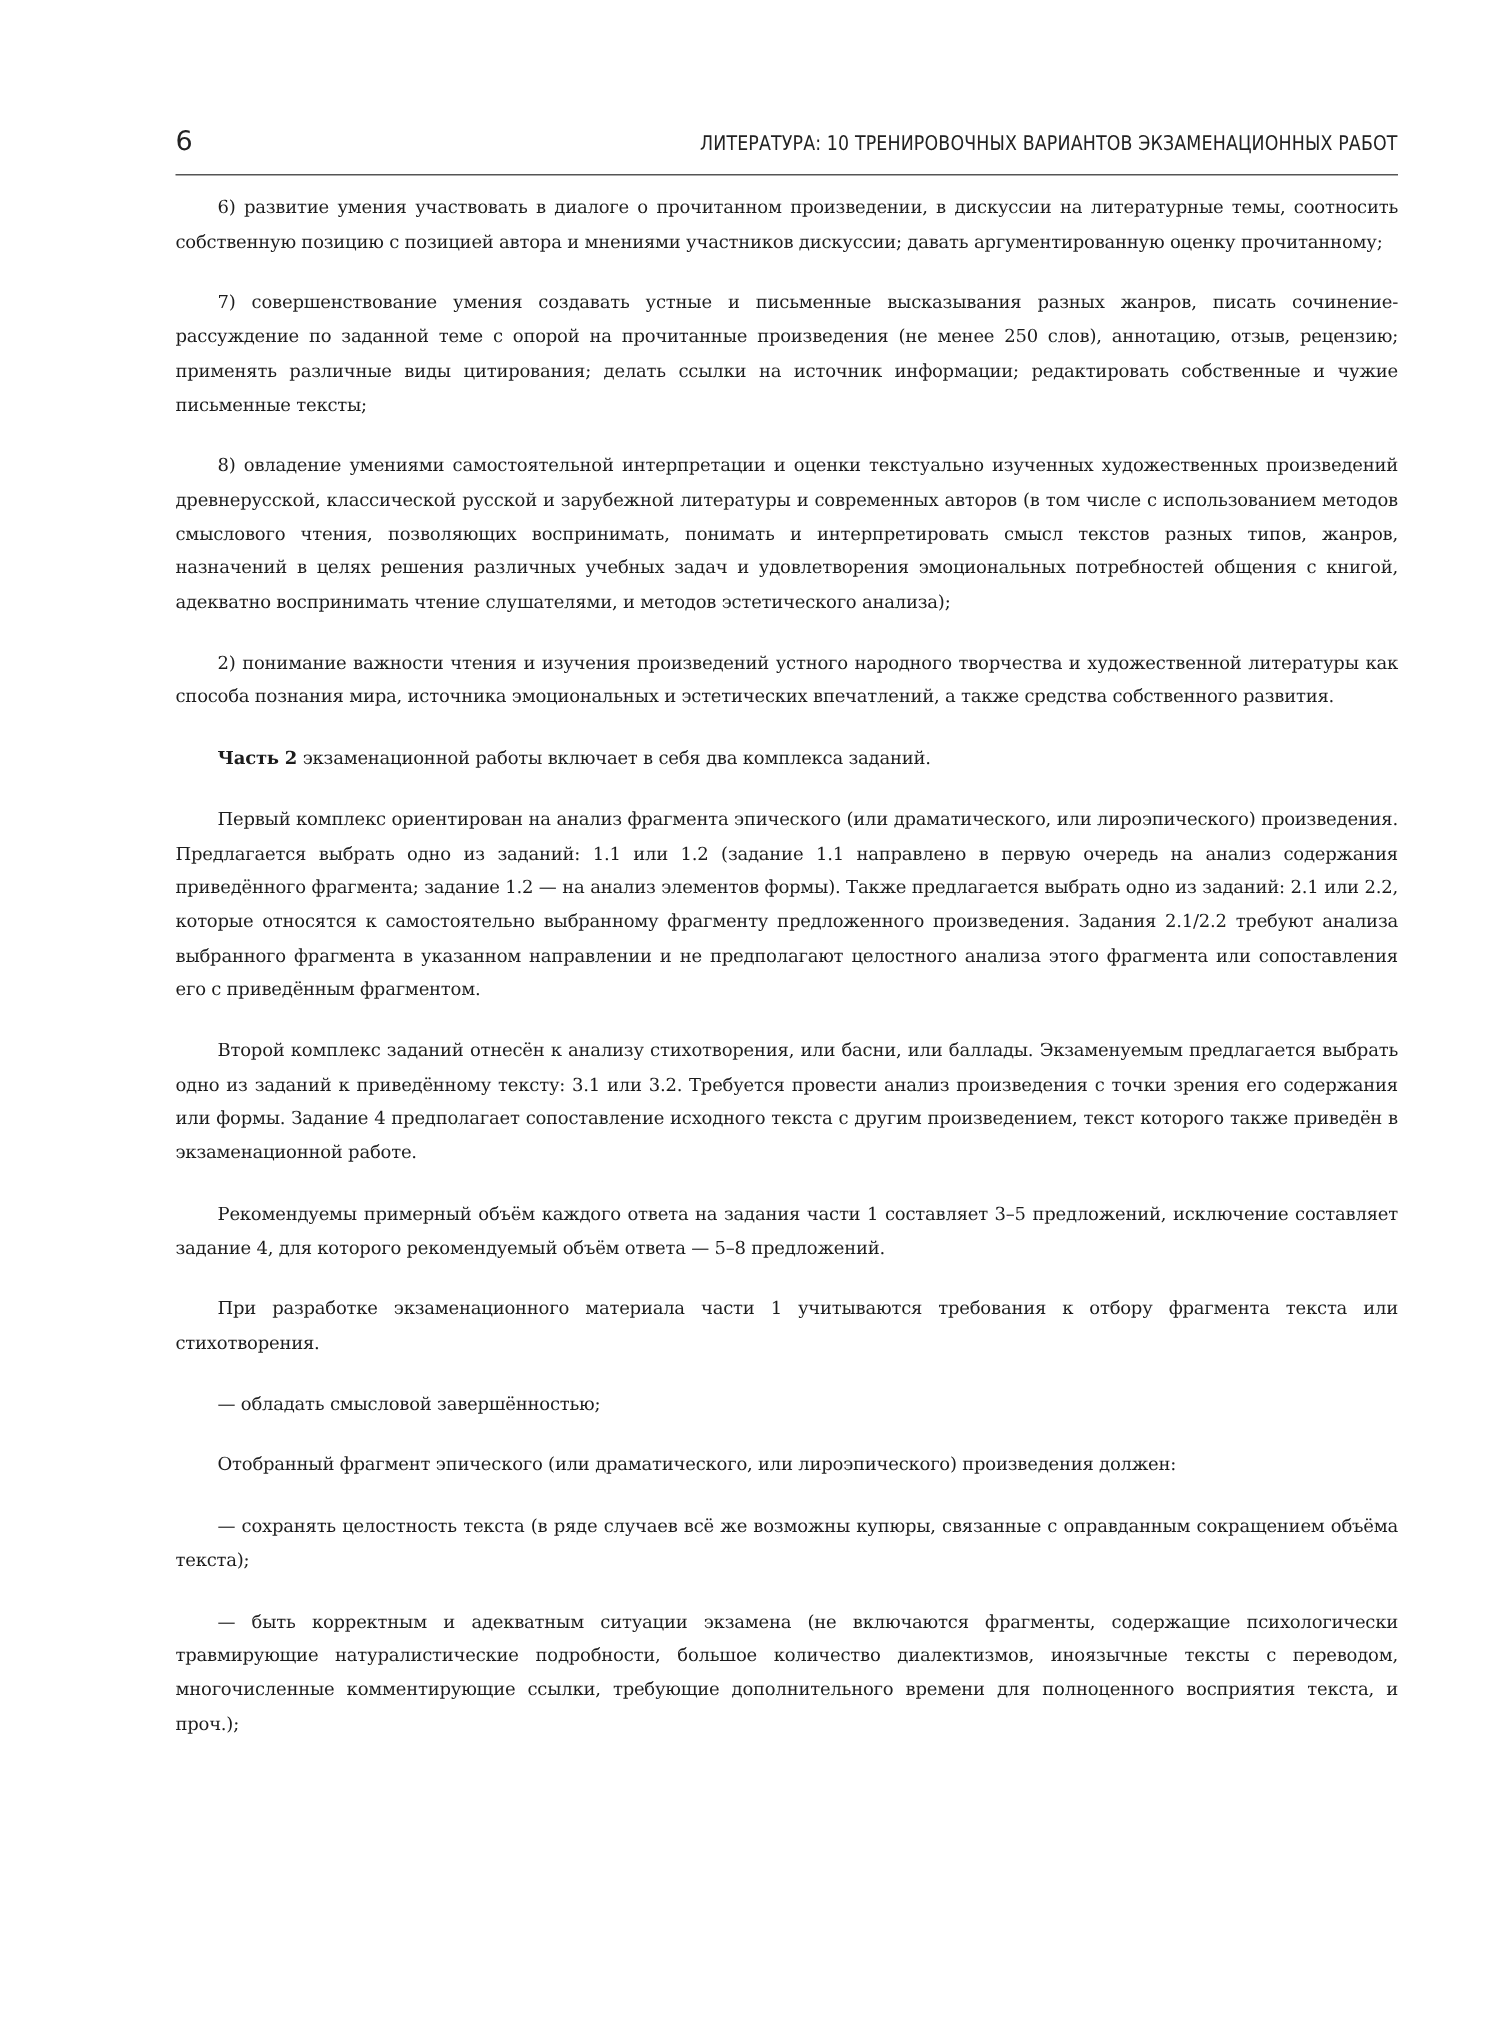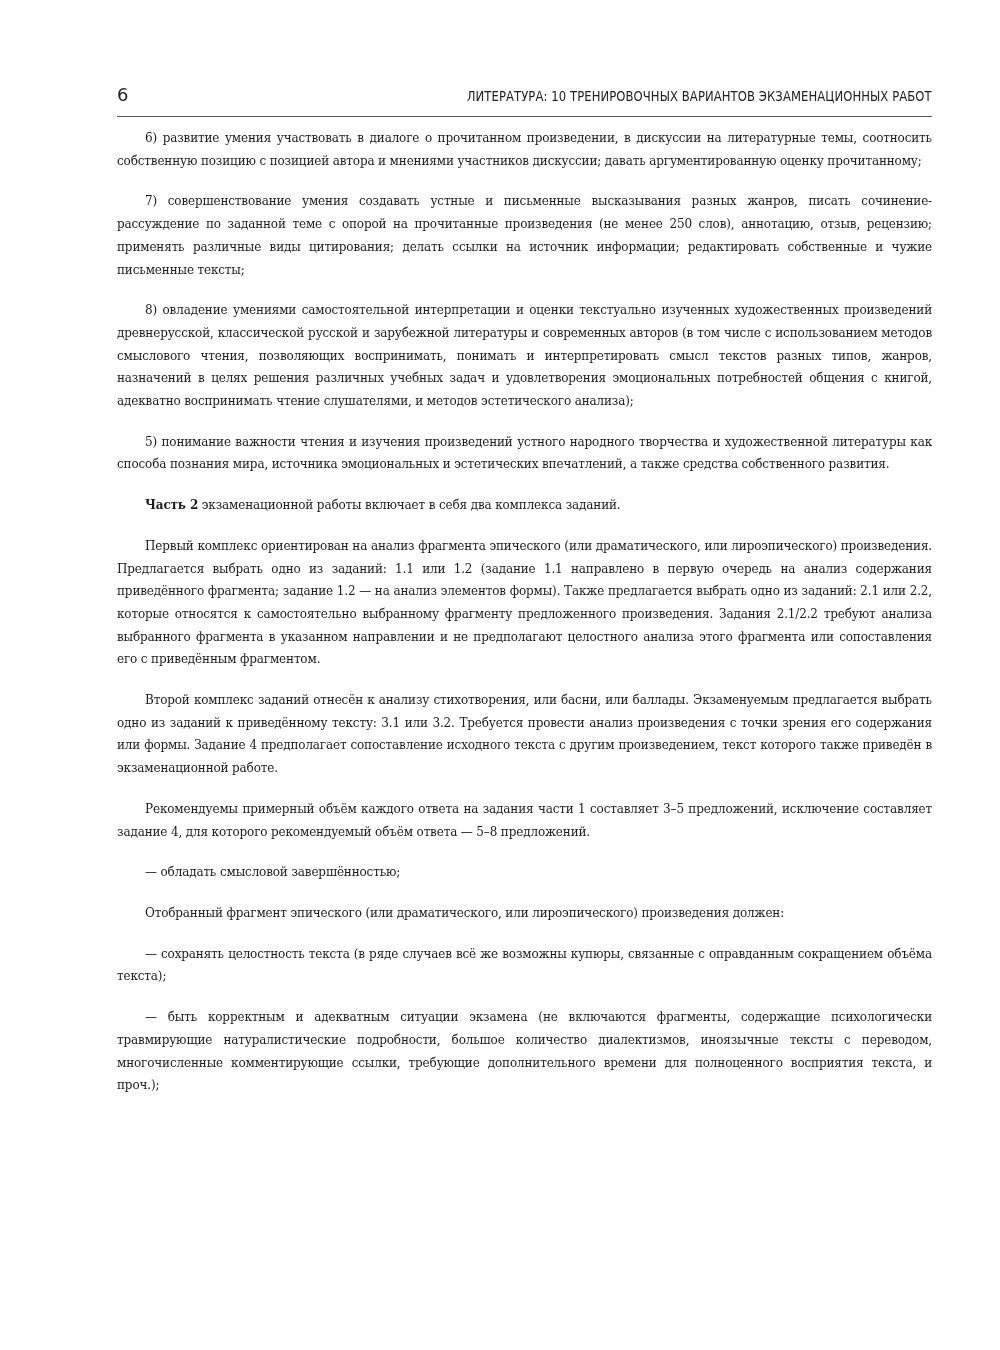--- a/index.html
+++ b/index.html
@@ -22,23 +22,24 @@
   <div class="running-head">
     <span class="pgnum">6</span>
     <span class="title">ЛИТЕРАТУРА: 10 ТРЕНИРОВОЧНЫХ ВАРИАНТОВ ЭКЗАМЕНАЦИОННЫХ РАБОТ</span>
   </div>
   <div class="rule"></div>
 
   <div class="body">
     <p>6) развитие умения участвовать в диалоге о прочитанном произведении, в дискуссии на литературные темы, соотносить собственную позицию с позицией автора и мнениями участников дискуссии; давать аргументированную оценку прочитанному;</p>
     <p>7) совершенствование умения создавать устные и письменные высказывания разных жанров, писать сочинение-рассуждение по заданной теме с опорой на прочитанные произведения (не менее 250 слов), аннотацию, отзыв, рецензию; применять различные виды цитирования; делать ссылки на источник информации; редактировать собственные и чужие письменные тексты;</p>
     <p>8) овладение умениями самостоятельной интерпретации и оценки текстуально изученных художественных произведений древнерусской, классической русской и зарубежной литературы и современных авторов (в том числе с использованием методов смыслового чтения, позволяющих воспринимать, понимать и интерпретировать смысл текстов разных типов, жанров, назначений в целях решения различных учебных задач и удовлетворения эмоциональных потребностей общения с книгой, адекватно воспринимать чтение слушателями, и методов эстетического анализа);</p>
-    <p>5) понимание важности чтения и изучения произведений устного народного творчества и художественной литературы как способа познания мира, источника эмоциональных и эстетических впечатлений, а также средства собственного развития.</p>
+    <p>2) понимание важности чтения и изучения произведений устного народного творчества и художественной литературы как способа познания мира, источника эмоциональных и эстетических впечатлений, а также средства собственного развития.</p>
     <p><b>Часть 2</b><span> экзаменационной работы включает в себя два комплекса заданий.</span></p>
     <p>Первый комплекс ориентирован на анализ фрагмента эпического (или драматического, или лироэпического) произведения. Предлагается выбрать одно из заданий: 1.1 или 1.2 (задание 1.1 направлено в первую очередь на анализ содержания приведённого фрагмента; задание 1.2 — на анализ элементов формы). Также предлагается выбрать одно из заданий: 2.1 или 2.2, которые относятся к самостоятельно выбранному фрагменту предложенного произведения. Задания 2.1/2.2 требуют анализа выбранного фрагмента в указанном направлении и не предполагают целостного анализа этого фрагмента или сопоставления его с приведённым фрагментом.</p>
     <p>Второй комплекс заданий отнесён к анализу стихотворения, или басни, или баллады. Экзаменуемым предлагается выбрать одно из заданий к приведённому тексту: 3.1 или 3.2. Требуется провести анализ произведения с точки зрения его содержания или формы. Задание 4 предполагает сопоставление исходного текста с другим произведением, текст которого также приведён в экзаменационной работе.</p>
     <p>Рекомендуемы примерный объём каждого ответа на задания части 1 составляет 3–5 предложений, исключение составляет задание 4, для которого рекомендуемый объём ответа — 5–8 предложений.</p>
+    <p>При разработке экзаменационного материала части 1 учитываются требования к отбору фрагмента текста или стихотворения.</p>
     <p>— обладать смысловой завершённостью;</p>
     <p>Отобранный фрагмент эпического (или драматического, или лироэпического) произведения должен:</p>
     <p>— сохранять целостность текста (в ряде случаев всё же возможны купюры, связанные с оправданным сокращением объёма текста);</p>
     <p>— быть корректным и адекватным ситуации экзамена (не включаются фрагменты, содержащие психологически травмирующие натуралистические подробности, большое количество диалектизмов, иноязычные тексты с переводом, многочисленные комментирующие ссылки, требующие дополнительного времени для полноценного восприятия текста, и проч.);</p>
   </div>
 </div>
 
 </body></html>

